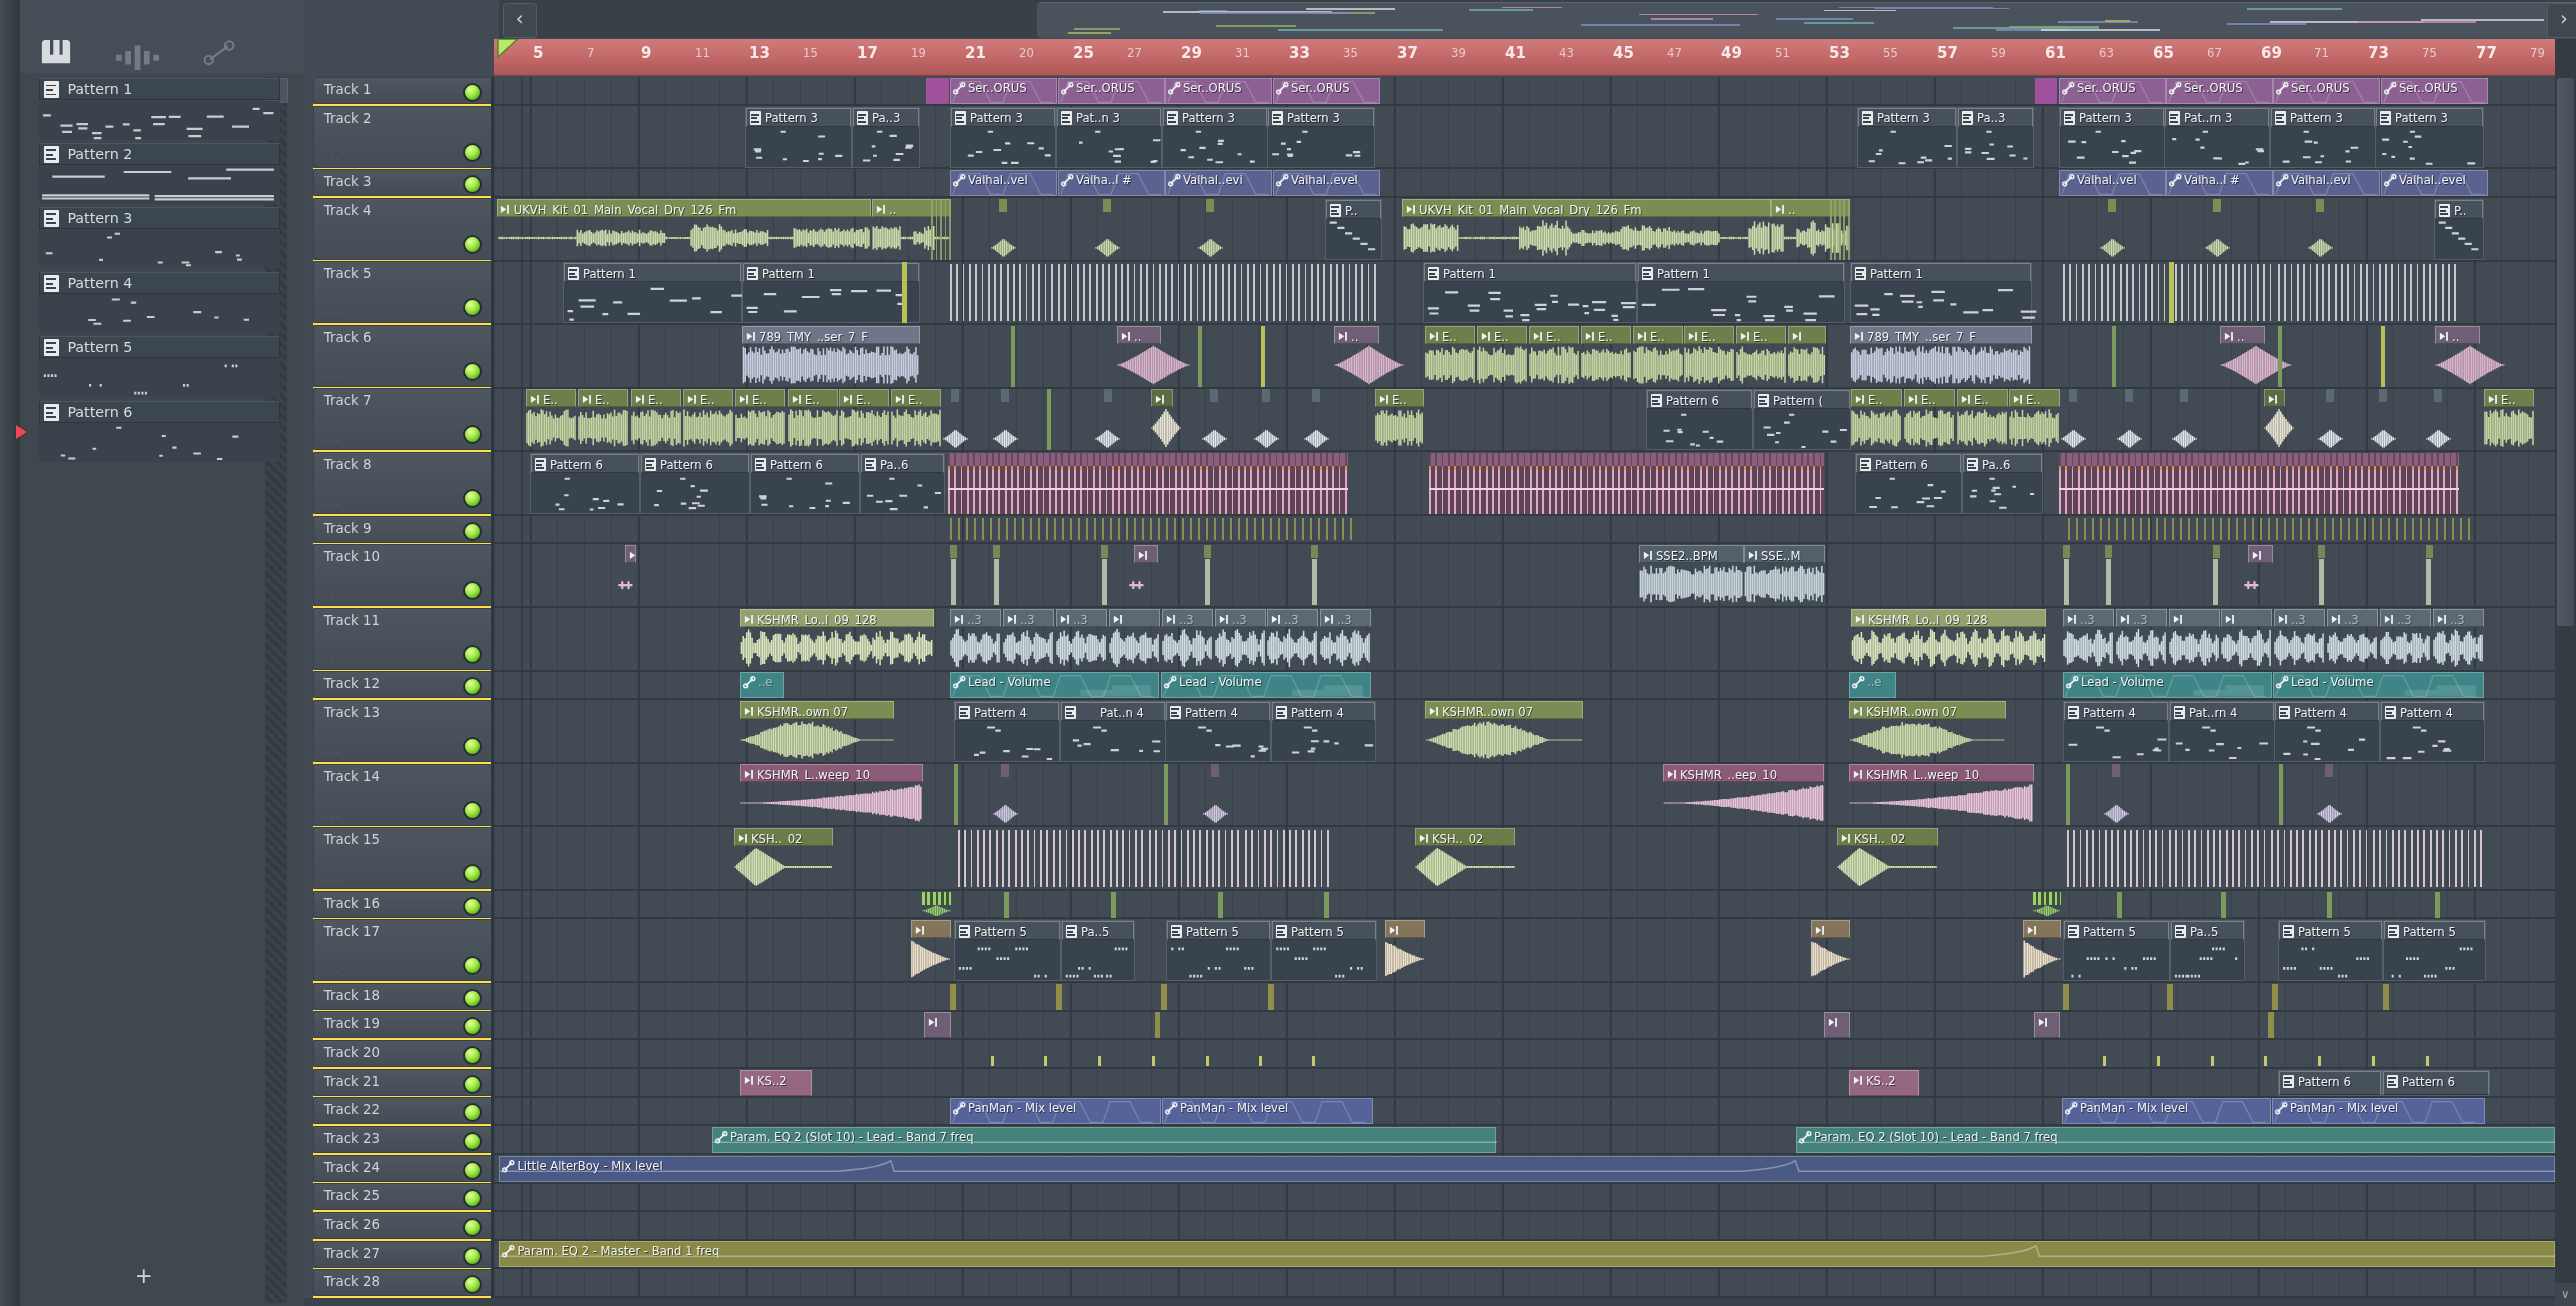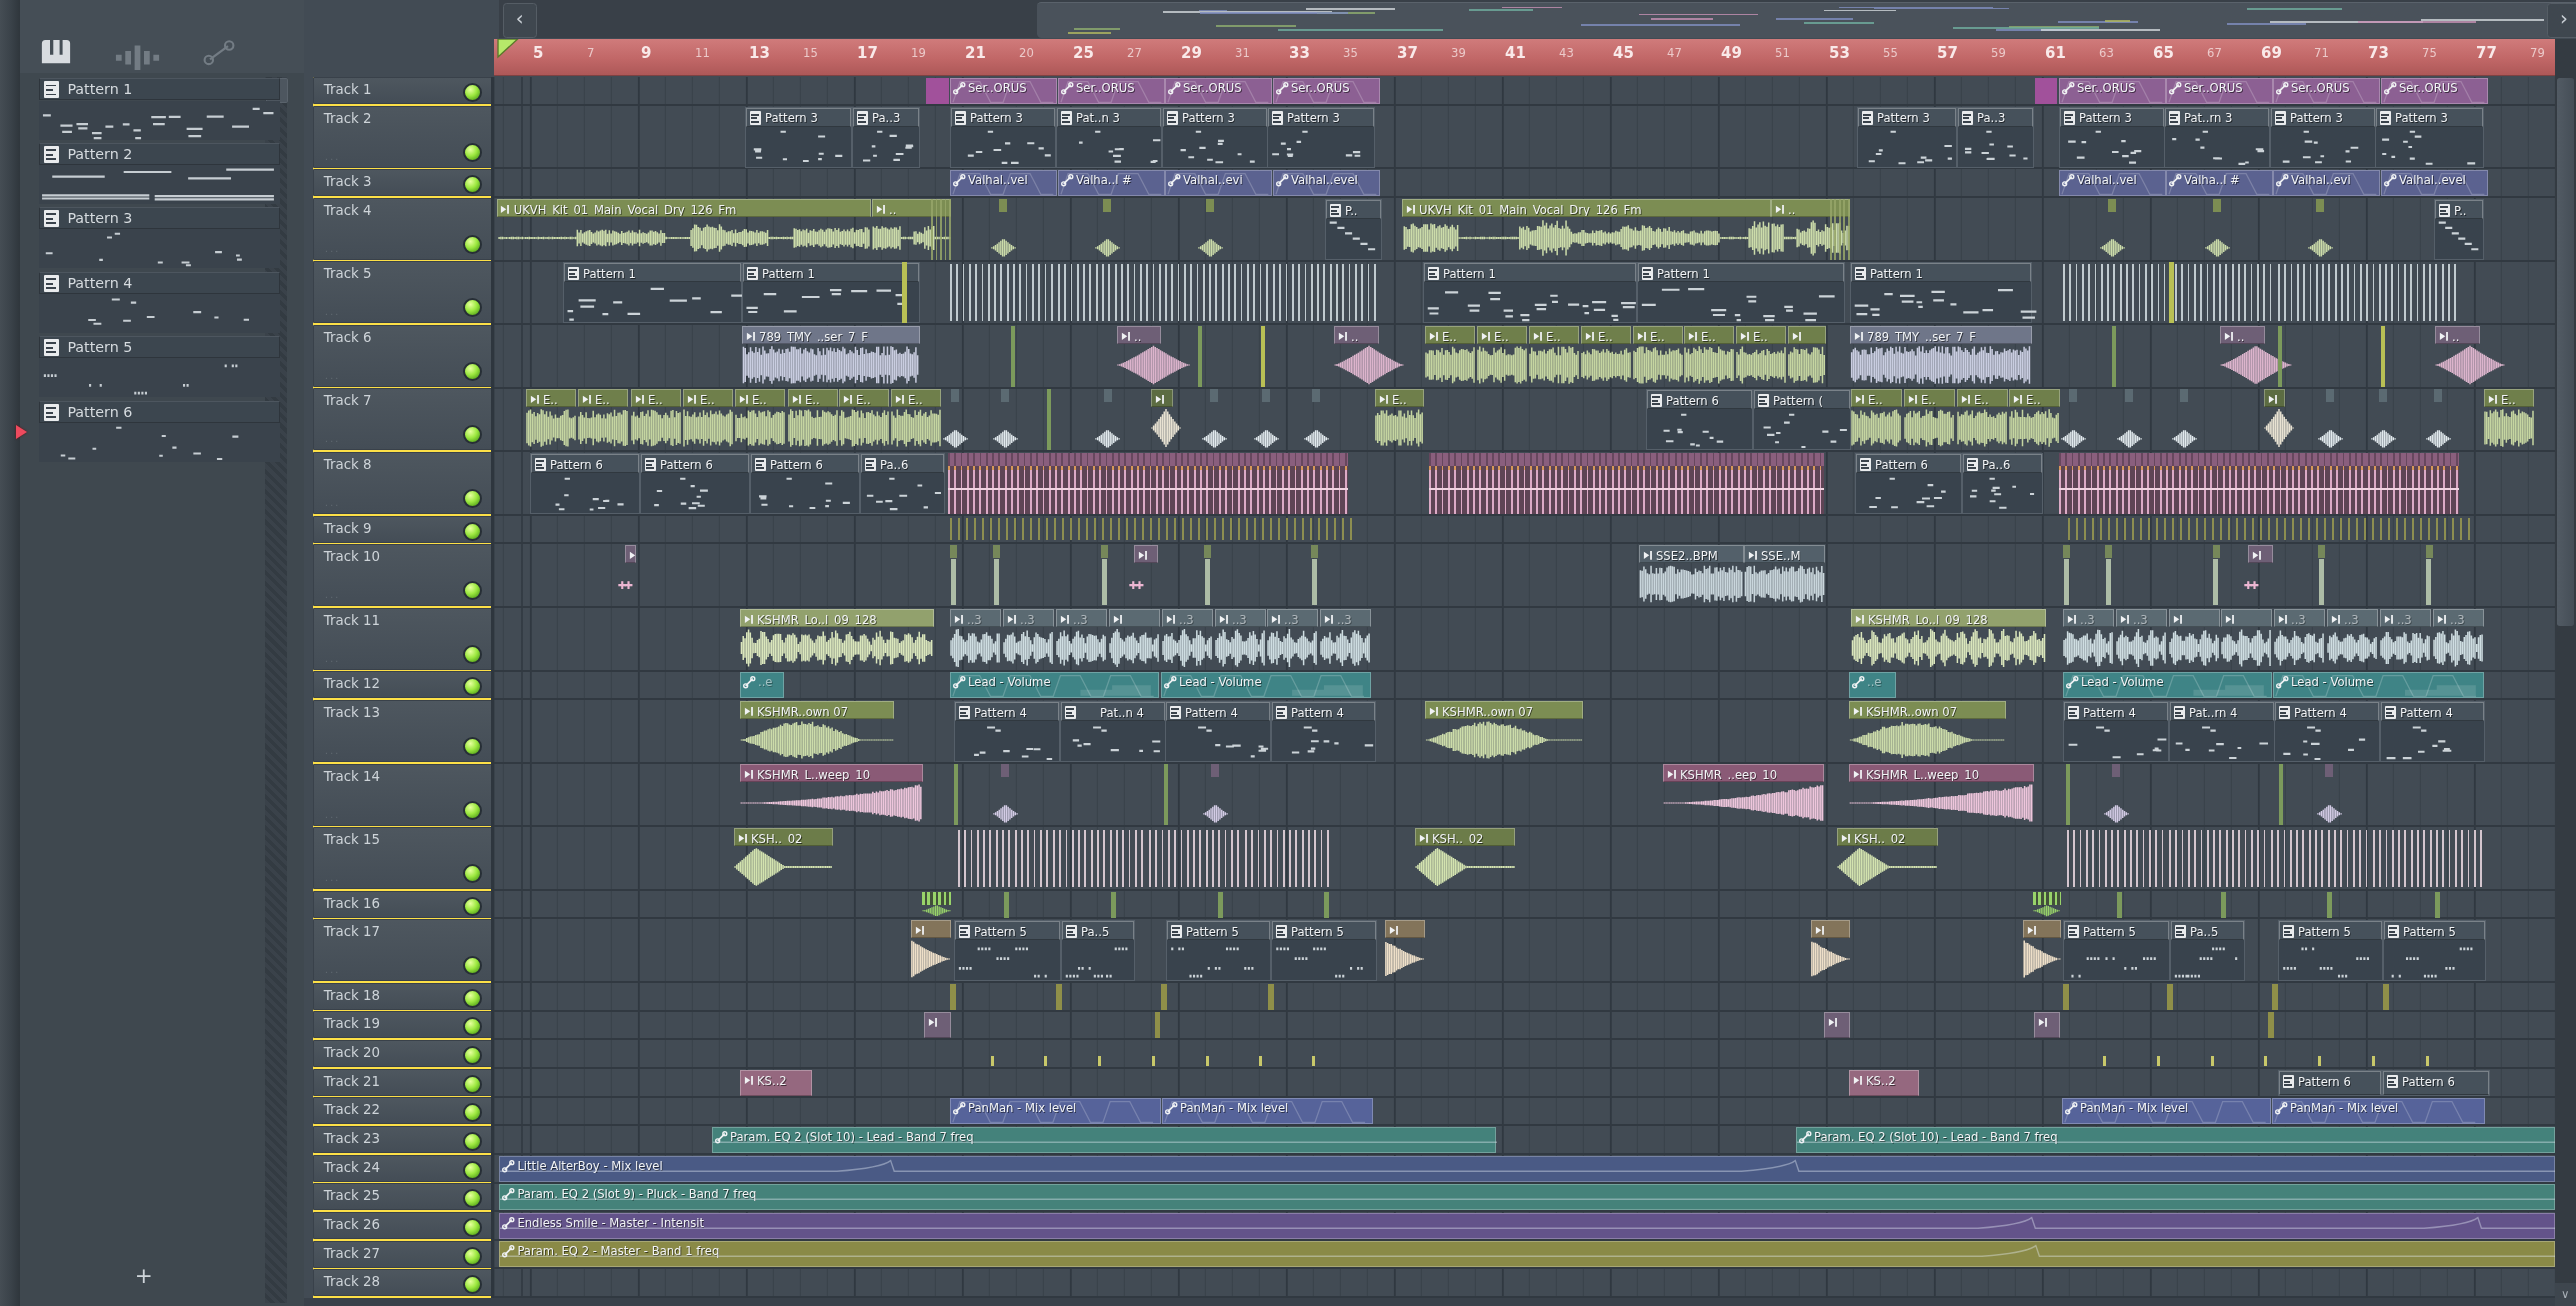--- a/index.html
+++ b/index.html
@@ -1926,43 +1926,21 @@
           <path d="M3 11L11 3" stroke="#f0f2f4" stroke-width="1.8" fill="none"></path>
           <circle cx="3" cy="11" r="2.2" fill="none" stroke="#f0f2f4" stroke-width="1.6"></circle>
           <circle cx="11" cy="3" r="2.2" fill="none" stroke="#f0f2f4" stroke-width="1.6"></circle>
         </svg>
         <span class="clabel" style="position: absolute; left: 17px; top: 1.8px; white-space: nowrap; overflow: hidden;">Little AlterBoy - Mix level</span>
         <svg width="2056" height="26" style="left: 0px; top: 0px;" viewBox="0 0 2297 29">
           <path d="M0 15.950000000000001L376.43 15.950000000000001Q426.43 11.950000000000001 436.43 4L440.43 15.950000000000001L1387.11 15.950000000000001Q1437.11 11.950000000000001 1447.11 4L1451.11 15.950000000000001L2297 15.950000000000001" stroke="rgba(230,238,248,.4)" stroke-width="1.6" fill="none"></path>
         </svg>
       </div>
       <div class="trk-sep" style="top: 1133px;"></div>
-      <div class="clip" style="left: 5.4px; top: 1107px; width: 2056px; height: 26px; background: rgb(69, 130, 122); border: 0.9px solid rgba(255, 255, 255, 0.25);">
-        <svg width="12.5" height="12.5" style="left: 1.8px; top: 2.7px;" viewBox="0 0 14 14">
-          <path d="M3 11L11 3" stroke="#f0f2f4" stroke-width="1.8" fill="none"></path>
-          <circle cx="3" cy="11" r="2.2" fill="none" stroke="#f0f2f4" stroke-width="1.6"></circle>
-          <circle cx="11" cy="3" r="2.2" fill="none" stroke="#f0f2f4" stroke-width="1.6"></circle>
-        </svg>
-        <span class="clabel" style="position: absolute; left: 17px; top: 1.8px; white-space: nowrap; overflow: hidden;">Param. EQ 2 (Slot 9) - Pluck - Band 7 freq</span>
-        <svg width="2056" height="26" style="left: 0px; top: 0px;" viewBox="0 0 2297 29">
-          <path d="M0 15.950000000000001L2297 15.950000000000001" stroke="rgba(230,238,248,.4)" stroke-width="1.6" fill="none"></path>
-        </svg>
-      </div>
       <div class="trk-sep" style="top: 1162px;"></div>
-      <div class="clip" style="left: 5.4px; top: 1136px; width: 2056px; height: 26px; background: rgb(99, 83, 138); border: 0.9px solid rgba(255, 255, 255, 0.25);">
-        <svg width="12.5" height="12.5" style="left: 1.8px; top: 2.7px;" viewBox="0 0 14 14">
-          <path d="M3 11L11 3" stroke="#f0f2f4" stroke-width="1.8" fill="none"></path>
-          <circle cx="3" cy="11" r="2.2" fill="none" stroke="#f0f2f4" stroke-width="1.6"></circle>
-          <circle cx="11" cy="3" r="2.2" fill="none" stroke="#f0f2f4" stroke-width="1.6"></circle>
-        </svg>
-        <span class="clabel" style="position: absolute; left: 17px; top: 1.8px; white-space: nowrap; overflow: hidden;">Endless Smile - Master - Intensit</span>
-        <svg width="2056" height="26" style="left: 0px; top: 0px;" viewBox="0 0 2297 29">
-          <path d="M0 15.950000000000001L1651.265 15.950000000000001Q1701.265 11.950000000000001 1711.265 4L1715.265 15.950000000000001L2149.714 15.950000000000001Q2199.714 11.950000000000001 2209.714 4L2213.714 15.950000000000001L2297 15.950000000000001" stroke="rgba(230,238,248,.4)" stroke-width="1.6" fill="none"></path>
-        </svg>
-      </div>
       <div class="trk-sep" style="top: 1190px;"></div>
       <div class="clip" style="left: 5.4px; top: 1164px; width: 2056px; height: 26px; background: rgb(138, 138, 71); border: 0.9px solid rgba(255, 255, 255, 0.25);">
         <svg width="12.5" height="12.5" style="left: 1.8px; top: 2.7px;" viewBox="0 0 14 14">
           <path d="M3 11L11 3" stroke="#f0f2f4" stroke-width="1.8" fill="none"></path>
           <circle cx="3" cy="11" r="2.2" fill="none" stroke="#f0f2f4" stroke-width="1.6"></circle>
           <circle cx="11" cy="3" r="2.2" fill="none" stroke="#f0f2f4" stroke-width="1.6"></circle>
         </svg>
         <span class="clabel" style="position: absolute; left: 17px; top: 1.8px; white-space: nowrap; overflow: hidden;">Param. EQ 2 - Master - Band 1 freq</span>
         <svg width="2056" height="26" style="left: 0px; top: 0px;" viewBox="0 0 2297 29">
           <path d="M0 15.950000000000001L1655.859 15.950000000000001Q1705.859 11.950000000000001 1715.859 4L1719.859 15.950000000000001L2297 15.950000000000001" stroke="rgba(230,238,248,.4)" stroke-width="1.6" fill="none"></path>

